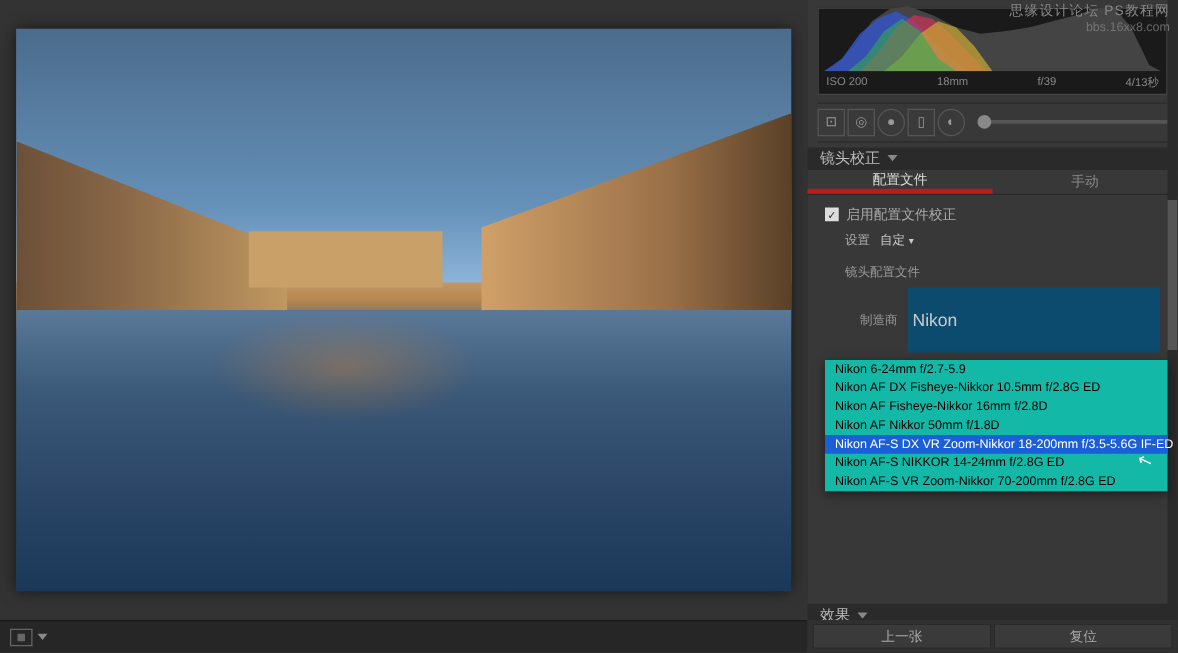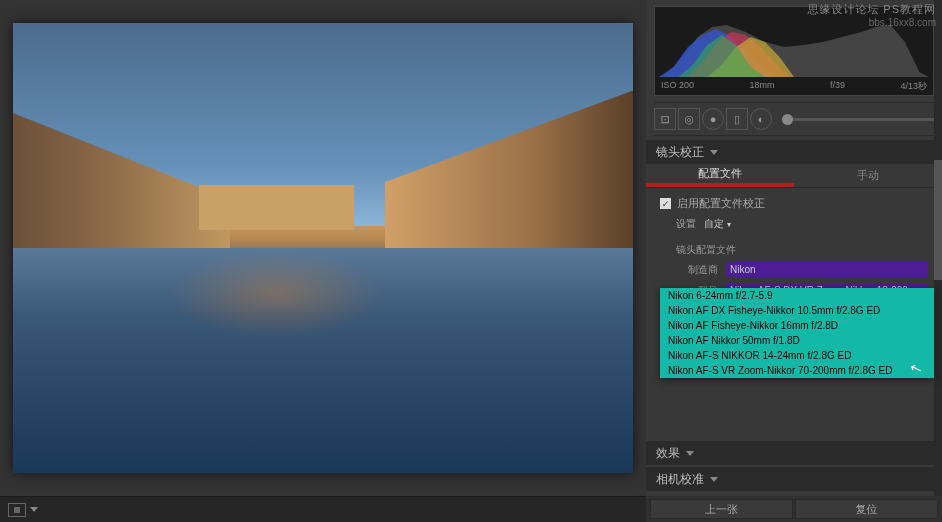--- a/index.html
+++ b/index.html
@@ -35,21 +35,21 @@
 .tab{flex:1;display:flex;align-items:center;justify-content:center;font-size:11px;color:#888;cursor:pointer}
 .tab.active{color:#ddd;border-bottom:4px solid #b91c1c}
 .chk-row{display:flex;align-items:center;padding:8px 14px 4px;gap:6px}
 .chk{width:11px;height:11px;background:#ddd;display:flex;align-items:center;justify-content:center;font-size:9px;color:#333}
 .setting-row{display:flex;align-items:flex-end;padding:2px 14px 6px 30px;gap:8px;font-size:10px}
 .dd{display:flex;align-items:center;gap:3px;color:#ccc;cursor:pointer}
 .dd-arr{font-size:8px}
 .subhead{padding:6px 14px 2px 30px;font-size:10px;color:#999}
 .field-row{display:flex;align-items:center;padding:3px 14px 3px 30px;gap:8px;font-size:10px}
 .field-lbl{width:42px;text-align:right;color:#999}
-.field-val{flex:1;background:#4c1d95;padding:2px 4px;color:#ccc;font-size:10px;white-space:nowrap;overflow:hidden;text-overflow:ellipsis;position:relative}
+.field-val{flex:1;background:#0c4a6e;padding:18px 4px;color:#ccc;font-size:14px;white-space:nowrap;overflow:hidden;text-overflow:ellipsis;position:relative}
 .dropdown-list{position:absolute;left:14px;right:8px;top:288px;background:#14b8a6;color:#000;font-family:"Courier New",monospace;font-size:10px;z-index:20;box-shadow:0 2px 8px rgba(0,0,0,.5)}
 .dropdown-list .opt{padding:2px 8px;white-space:nowrap;cursor:pointer}
 .dropdown-list .opt.sel{background:#1a5fd8;color:#fff}
 .cursor{position:absolute;right:20px;top:360px;z-index:30;font-size:14px;color:#fff;transform:rotate(-20deg)}
 .foot-btns{position:absolute;bottom:0;left:0;right:0;height:26px;display:flex;gap:2px;padding:3px 4px;background:#303030}
 .foot-btn{flex:1;background:#3a3a3a;border:1px solid #2a2a2a;display:flex;align-items:center;justify-content:center;font-size:11px;color:#aaa;cursor:pointer}
 .scrollbar{position:absolute;right:0;top:0;bottom:26px;width:8px;background:#2a2a2a}
 .scroll-thumb{position:absolute;top:160px;width:100%;height:120px;background:#555}
 </style>
 </head>
@@ -139,20 +139,21 @@
   <div class="field-row">
     <div class="field-lbl">型号</div>
     <div class="field-val"><span>Nikon AF-S DX VR Zoom-Nikkor 18-200mm f/3....</span></div>
   </div>
 
   <div class="dropdown-list" id="lens-options">
       <div class="opt">Nikon 6-24mm f/2.7-5.9</div>
       <div class="opt">Nikon AF DX Fisheye-Nikkor 10.5mm f/2.8G ED</div>
       <div class="opt">Nikon AF Fisheye-Nikkor 16mm f/2.8D</div>
       <div class="opt">Nikon AF Nikkor 50mm f/1.8D</div>
+      <div class="opt sel">Nikon AF-S DX VR Zoom-Nikkor 18-200mm f/3.5-5.6G IF-ED</div>
       <div class="opt">Nikon AF-S NIKKOR 14-24mm f/2.8G ED</div>
       <div class="opt">Nikon AF-S VR Zoom-Nikkor 70-200mm f/2.8G ED</div>
     </div>
   <div class="cursor">↖</div>
 
   <div class="section-head" style="margin-top:140px">
     <span>效果</span>
       <span class="tri2"></span>
   </div>
   <div class="section-head">

